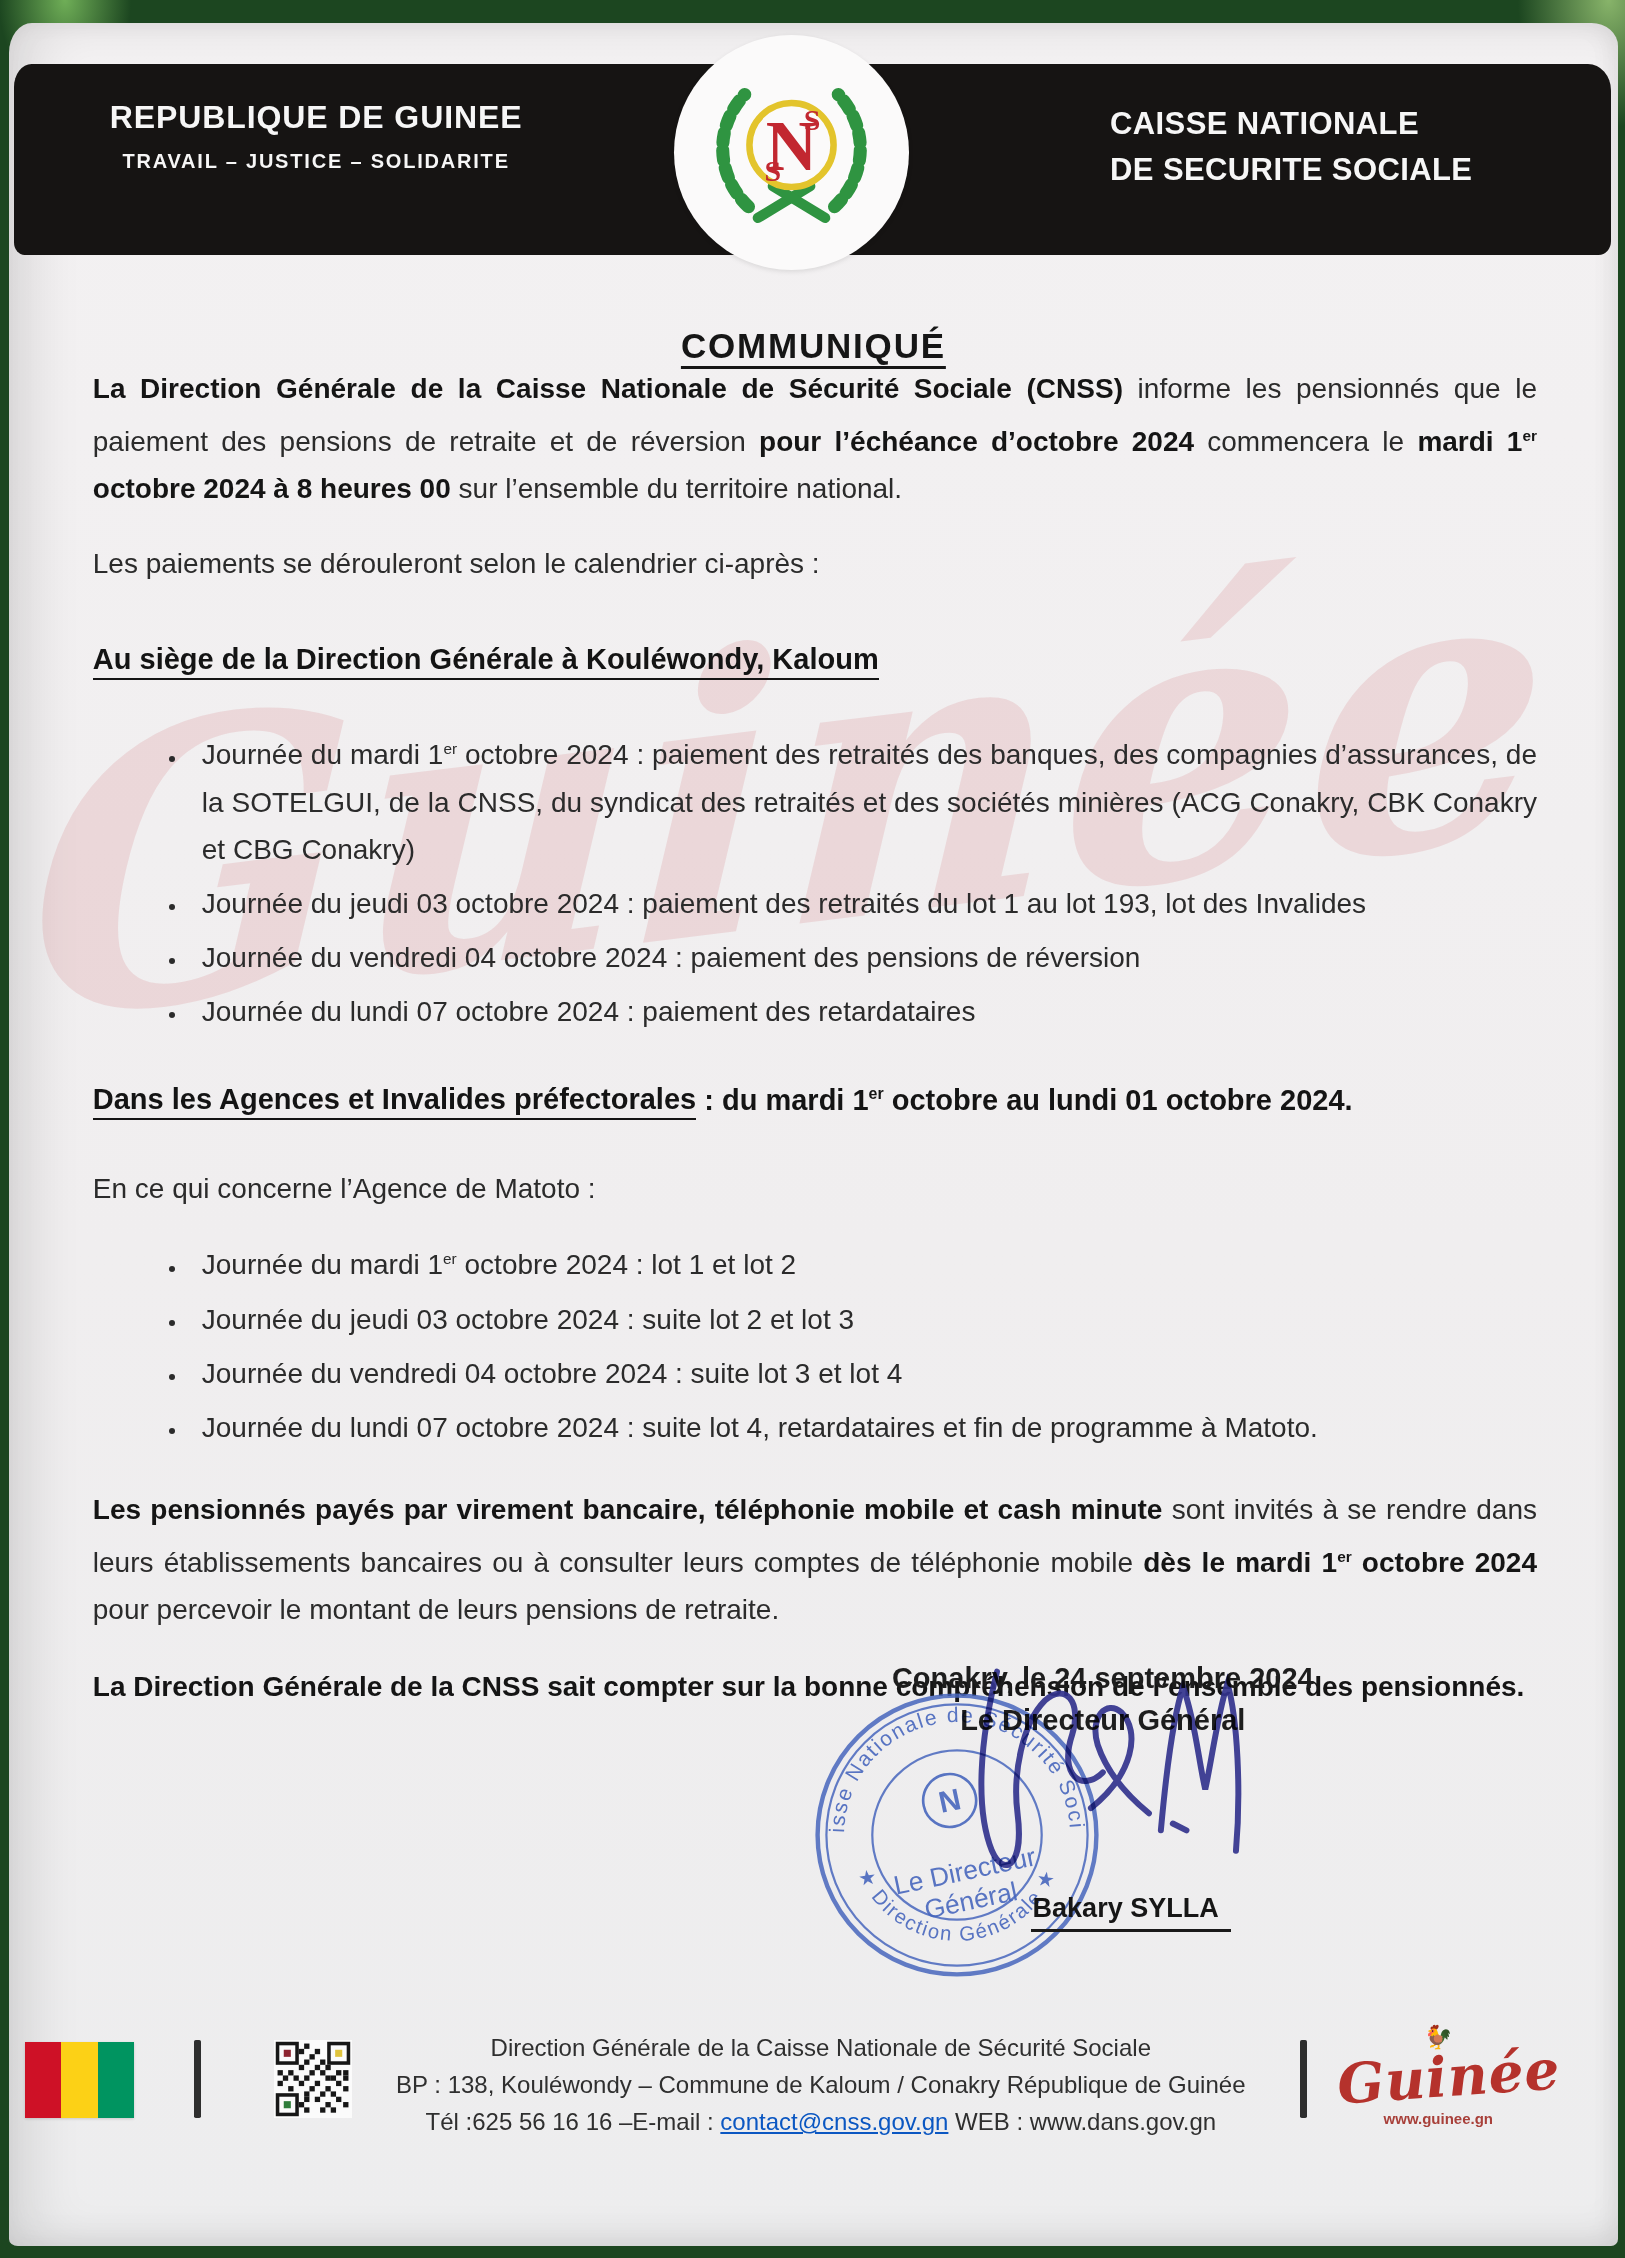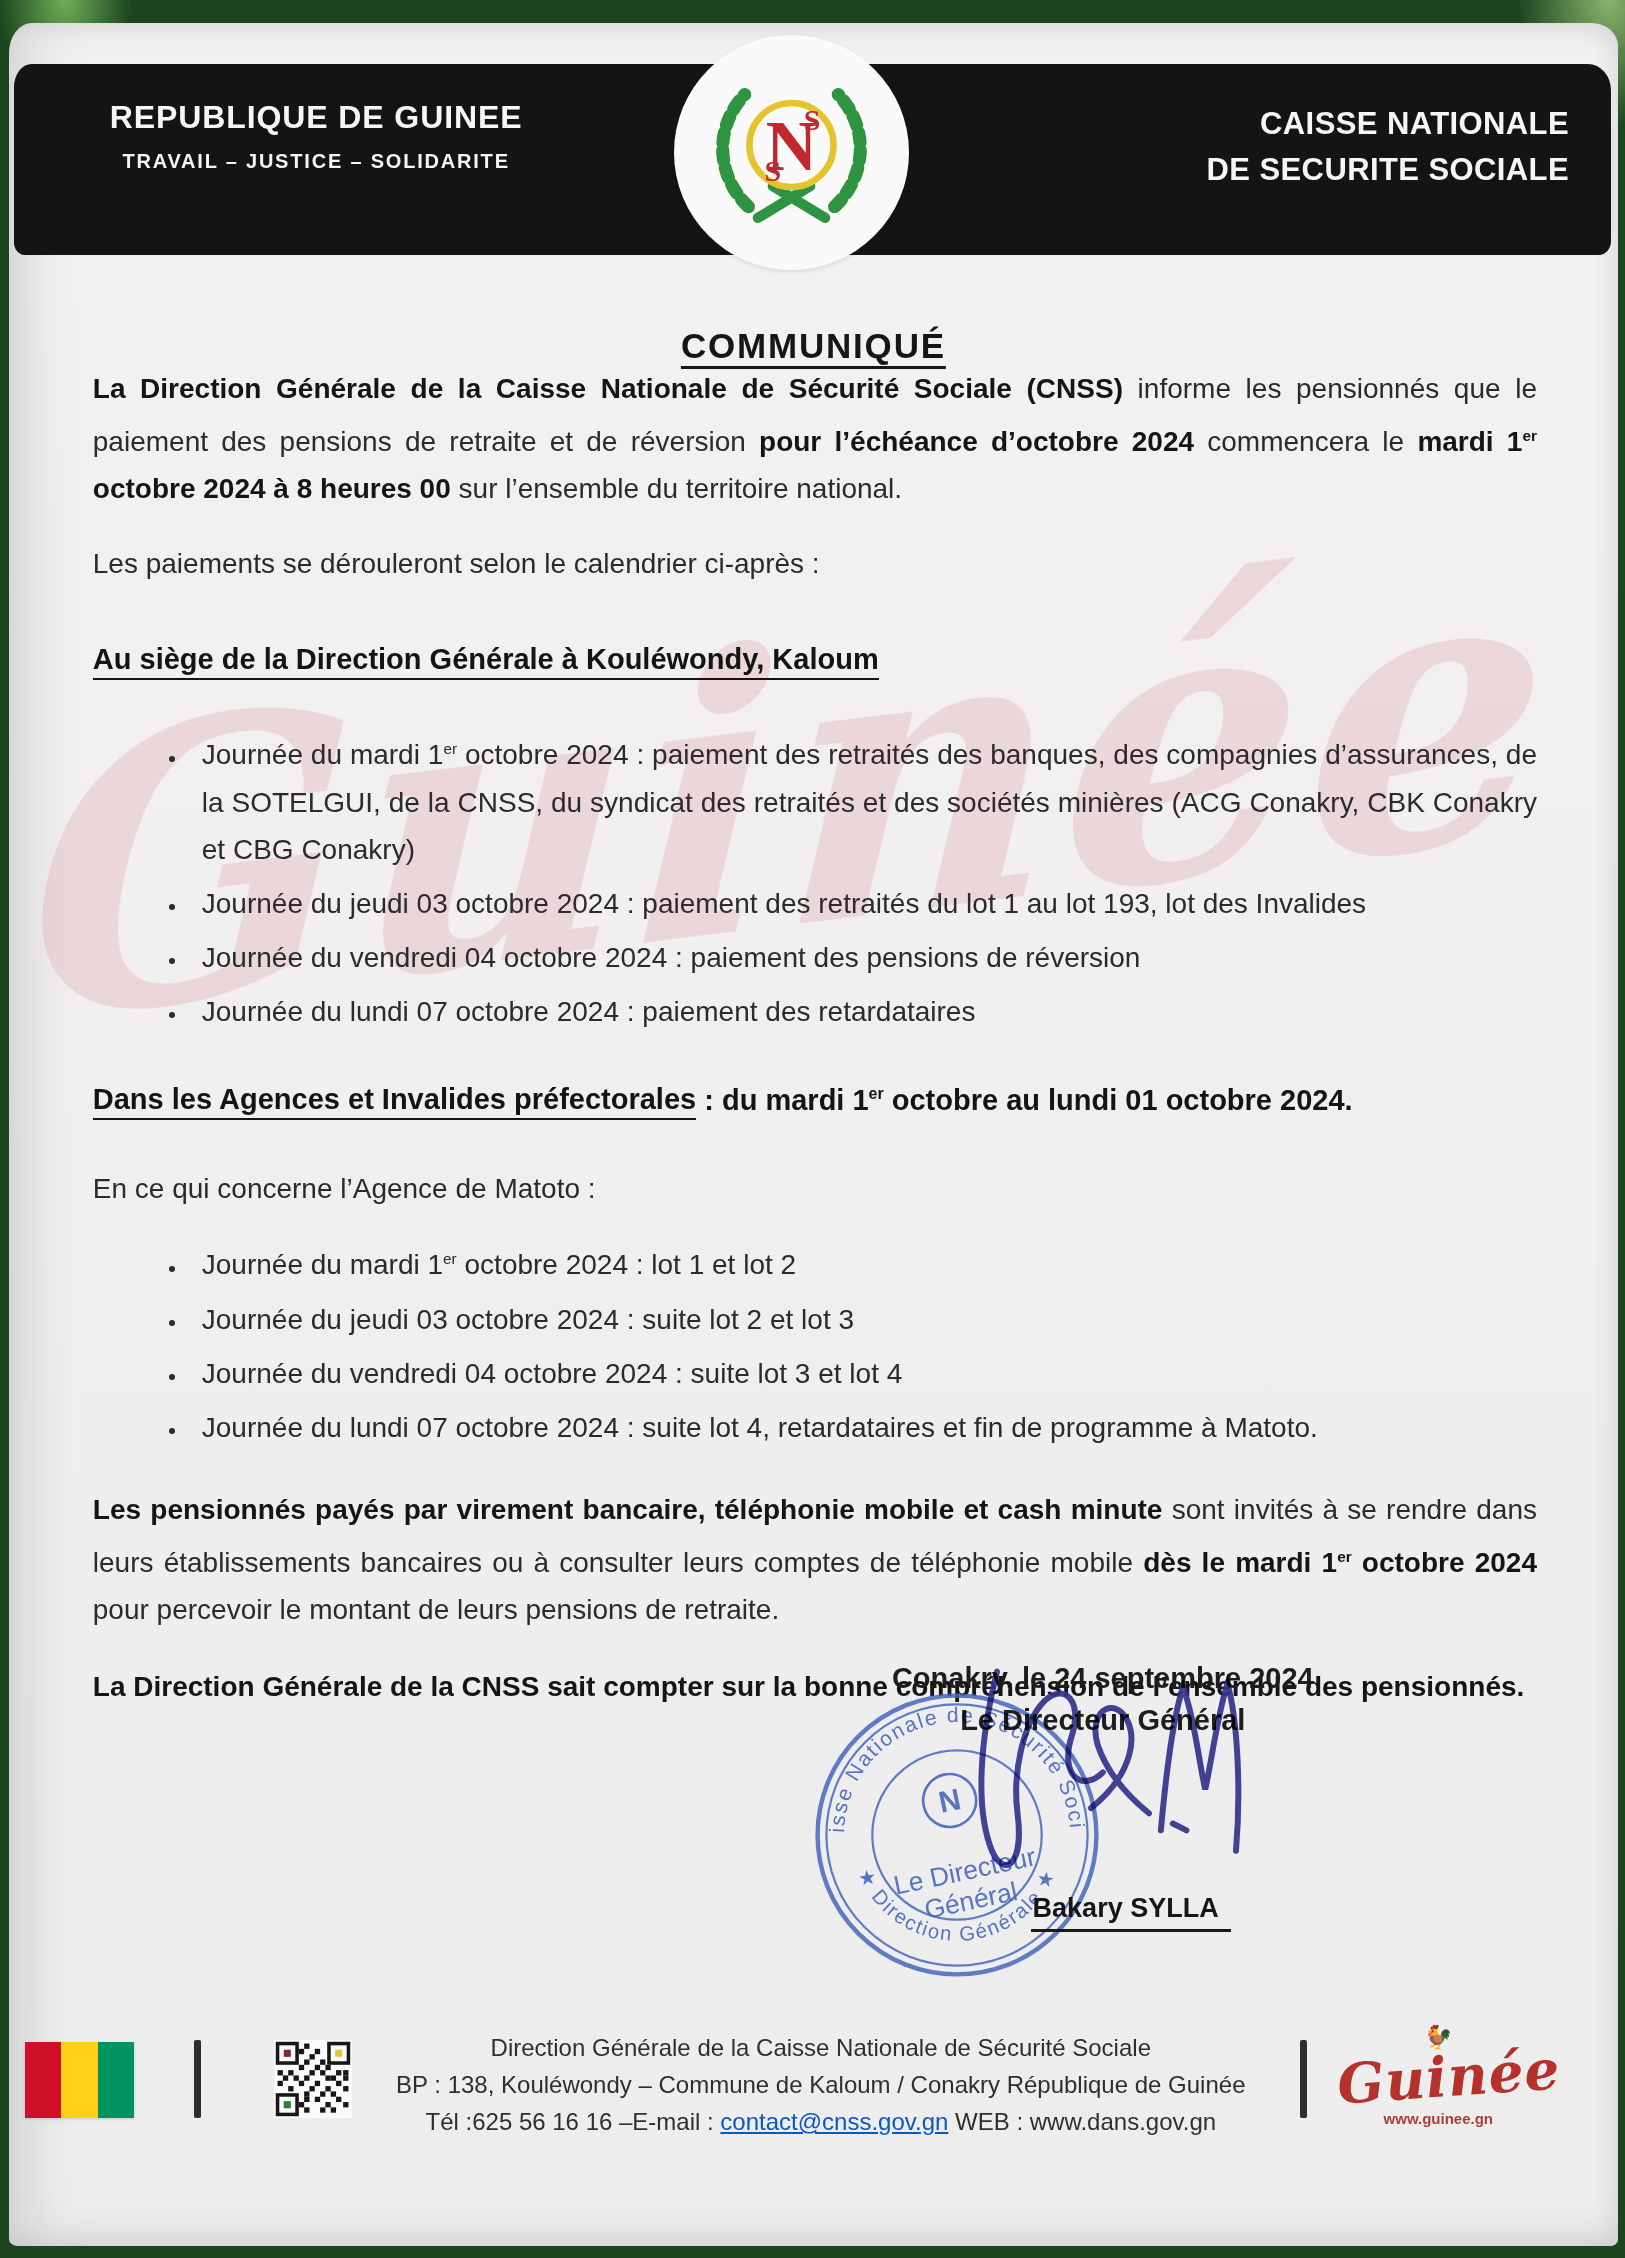--- a/index.html
+++ b/index.html
@@ -24,21 +24,21 @@
   
   .banner {
     position: absolute; top: 41px; left: 5.3px; right: 7px; height: 191px;
     background: #161413;
     border-radius: 17.6px 23px 12.4px 10.6px / 23px 26.5px 14px 12.4px;
     z-index: 3;
   }
   .banner-left { position: absolute; left: 55px; top: 35px; width: 494px; text-align: center; color: #f6f6f6; }
   .banner-left-title { font-size: 32px; font-weight: 700; letter-spacing: 0.9px; }
   .banner-left-sub { font-size: 20px; font-weight: 700; letter-spacing: 1.8px; margin-top: 14px; }
-  .banner-right { position: absolute; right: 42px; top: 37px; width: 459px; text-align: right; color: #f6f6f6; font-size: 31px; font-weight: 700; line-height: 46px; letter-spacing: 0.4px; }
+  .banner-right { position: absolute; right: 42px; top: 37px; width: 459px; text-align: left; color: #f6f6f6; font-size: 31px; font-weight: 700; line-height: 46px; letter-spacing: 0.4px; }
   .logo-circle {
     position: absolute; left: 665px; top: 12.4px; width: 235px; height: 235px;
     background: #fbfafa; border-radius: 50%; z-index: 4;
     box-shadow: 0 1.8px 5.3px rgba(0,0,0,0.10);
     display: flex; align-items: center; justify-content: center;
   }
   
   .watermark {
     position: absolute; left: 17.6px; top: 556px; width: 1588px; z-index: 1;
     font-family: "DejaVu Serif", serif; font-style: italic; font-weight: 700;

